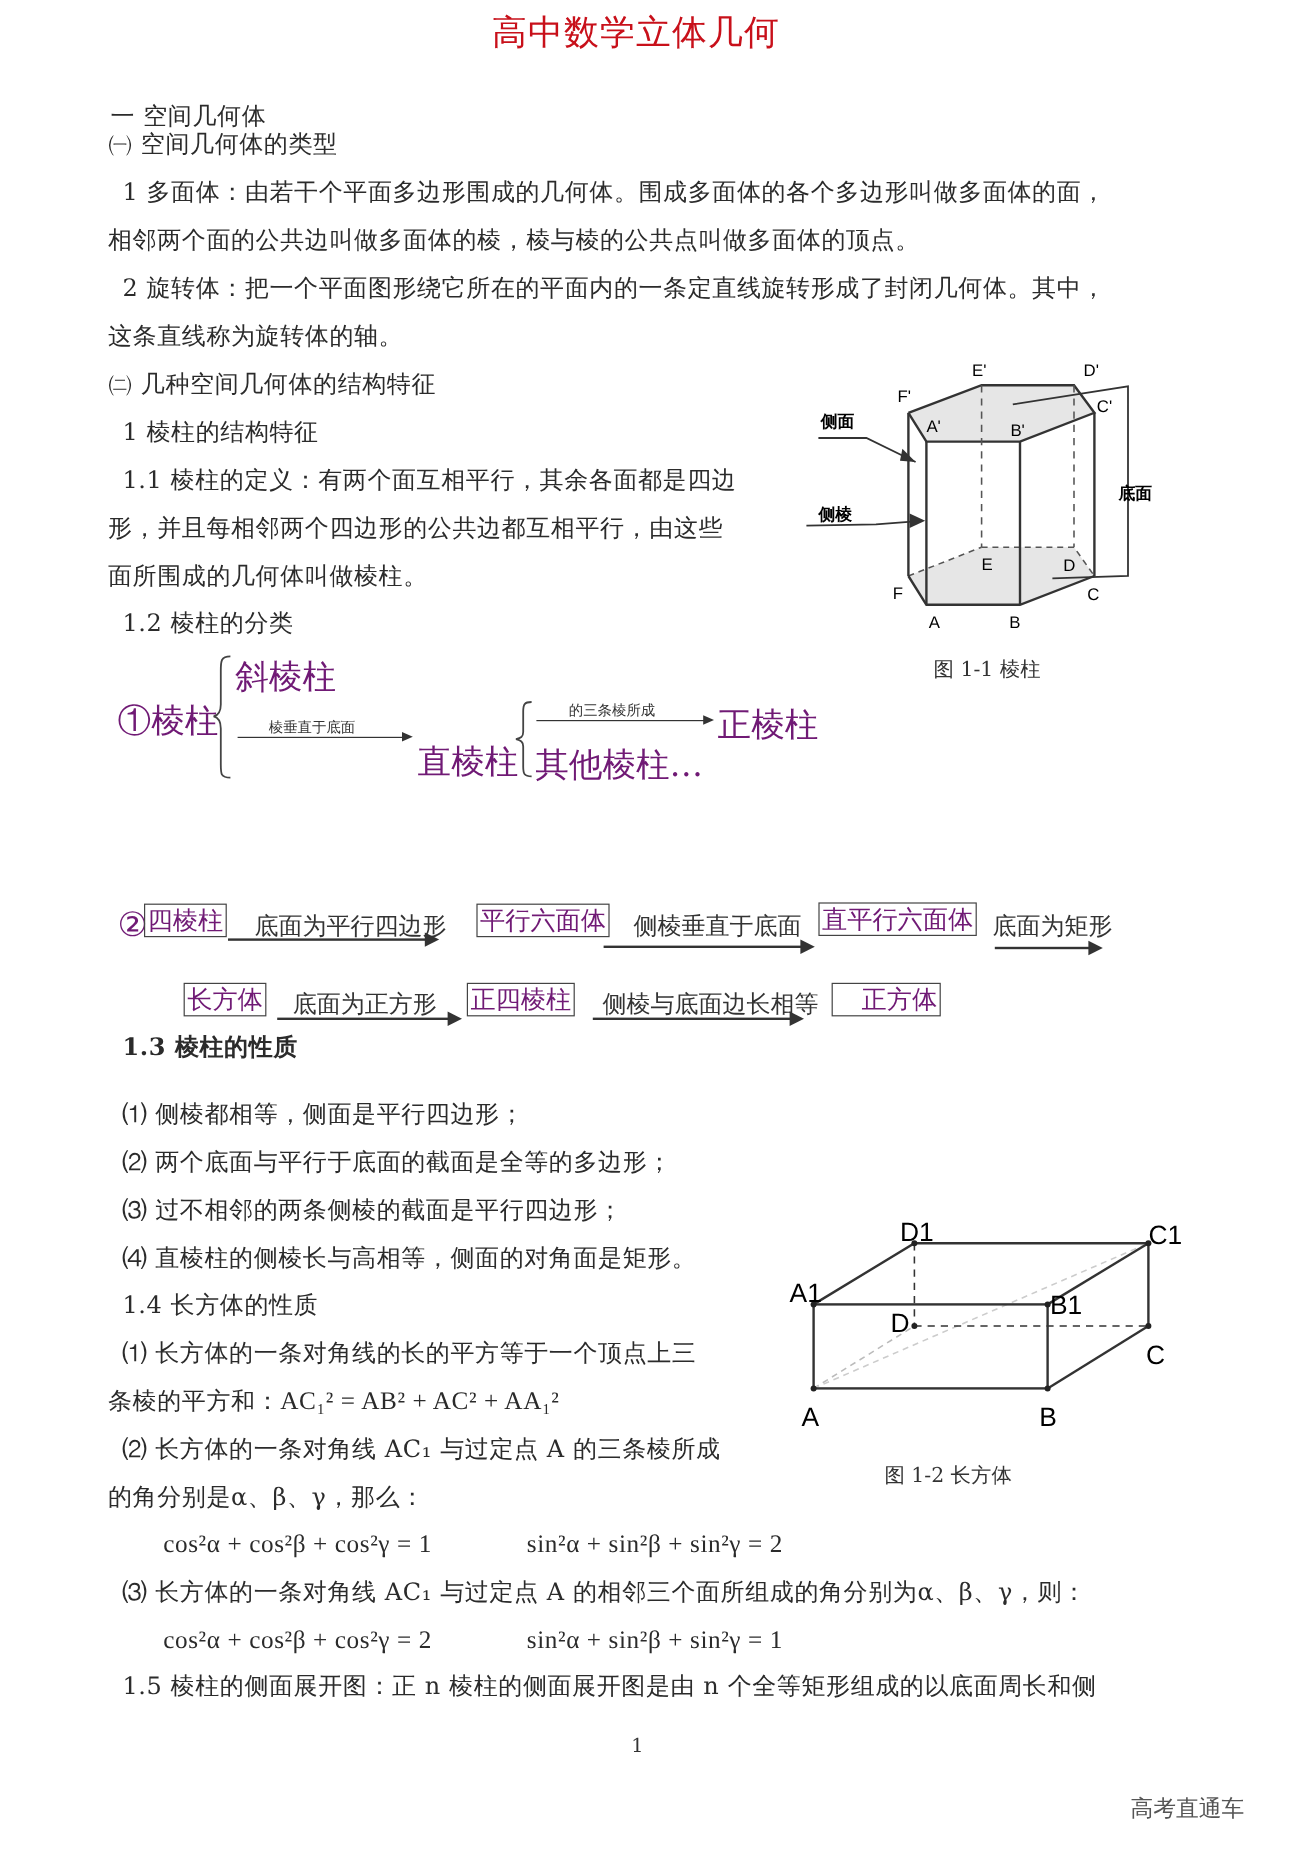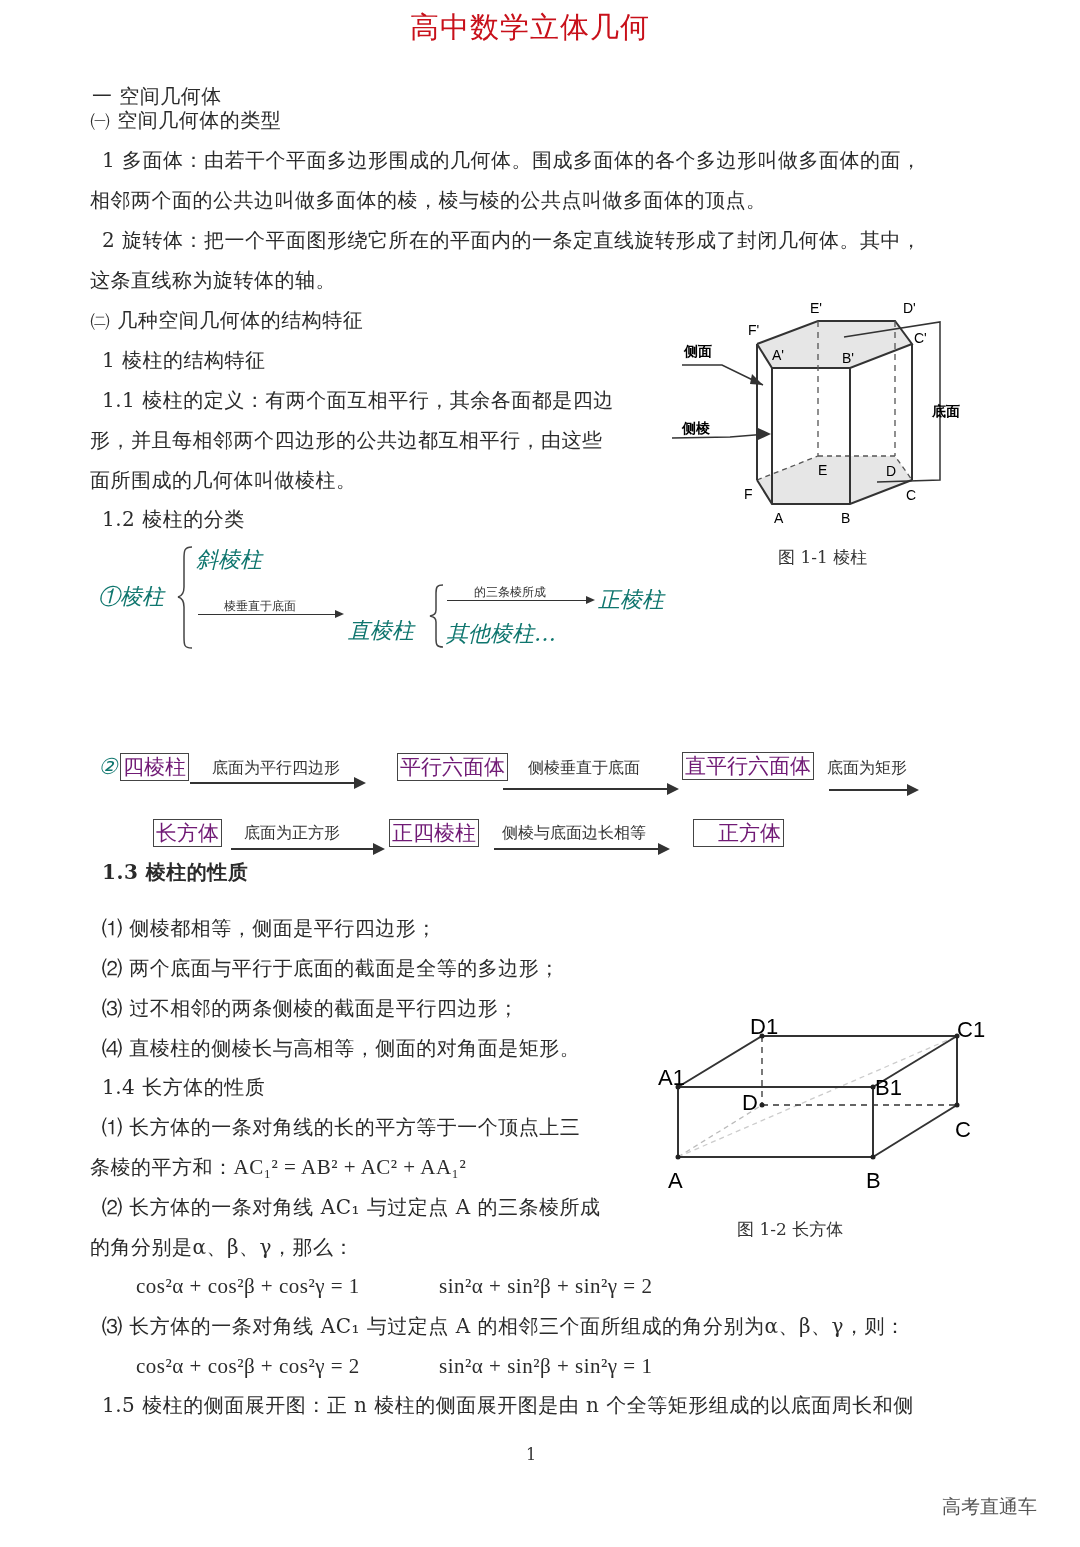--- a/index.html
+++ b/index.html
@@ -4,23 +4,23 @@
 <style>
   html, body { margin: 0; padding: 0; background: #ffffff; }
   body { width: 1080px; height: 1547px; position: relative; overflow: hidden;
          font-family: "DejaVu Serif", "Liberation Serif", serif; color: #222; }
   .abs { position: absolute; white-space: nowrap; }
   .title { left: 0; width: 1060px; top: 8px; text-align: center; font-size: 29px;
            color: #c8101a; font-family: "DejaVu Sans", sans-serif; letter-spacing: 1px; }
   .line { font-size: 20px; line-height: 28px; color: #2b2b2b; letter-spacing: 0.5px; }
   .math { font-family: "Liberation Serif", serif; font-size: 21px; }
   .caption { font-size: 17px; color: #333; }
-  .big { font-size: 22px; color: #0f766e; font-style: italic; }
+  .big { font-size: 28px; color: #701a75; }
   .arrow-label { font-size: 12px; color: #333; }
-  .arrow-label2 { font-size: 16px; color: #333; }
+  .arrow-label2 { font-size: 20px; color: #333; }
   .box { border: 1.5px solid #444; padding: 0 2px; font-size: 21px; line-height: 26px; color: #701a75; }
   .arrow { position: absolute; height: 0; border-top: 2px solid #333; }
   .arrow::after { content: ""; position: absolute; right: -4px; top: -7px;
                   border-left: 12px solid #333; border-top: 6px solid transparent; border-bottom: 6px solid transparent; }
   .arrow.thin { border-top-width: 1.3px; }
   .arrow.thin::after { top: -5px; border-left-width: 9px; border-top-width: 4.5px; border-bottom-width: 4.5px; }
   .pagenum { font-size: 16px; color: #333; }
   .watermark { font-family: "DejaVu Sans", sans-serif; font-size: 19px; color: #555; }
   svg text { font-family: "Liberation Sans", sans-serif; }
 </style>

